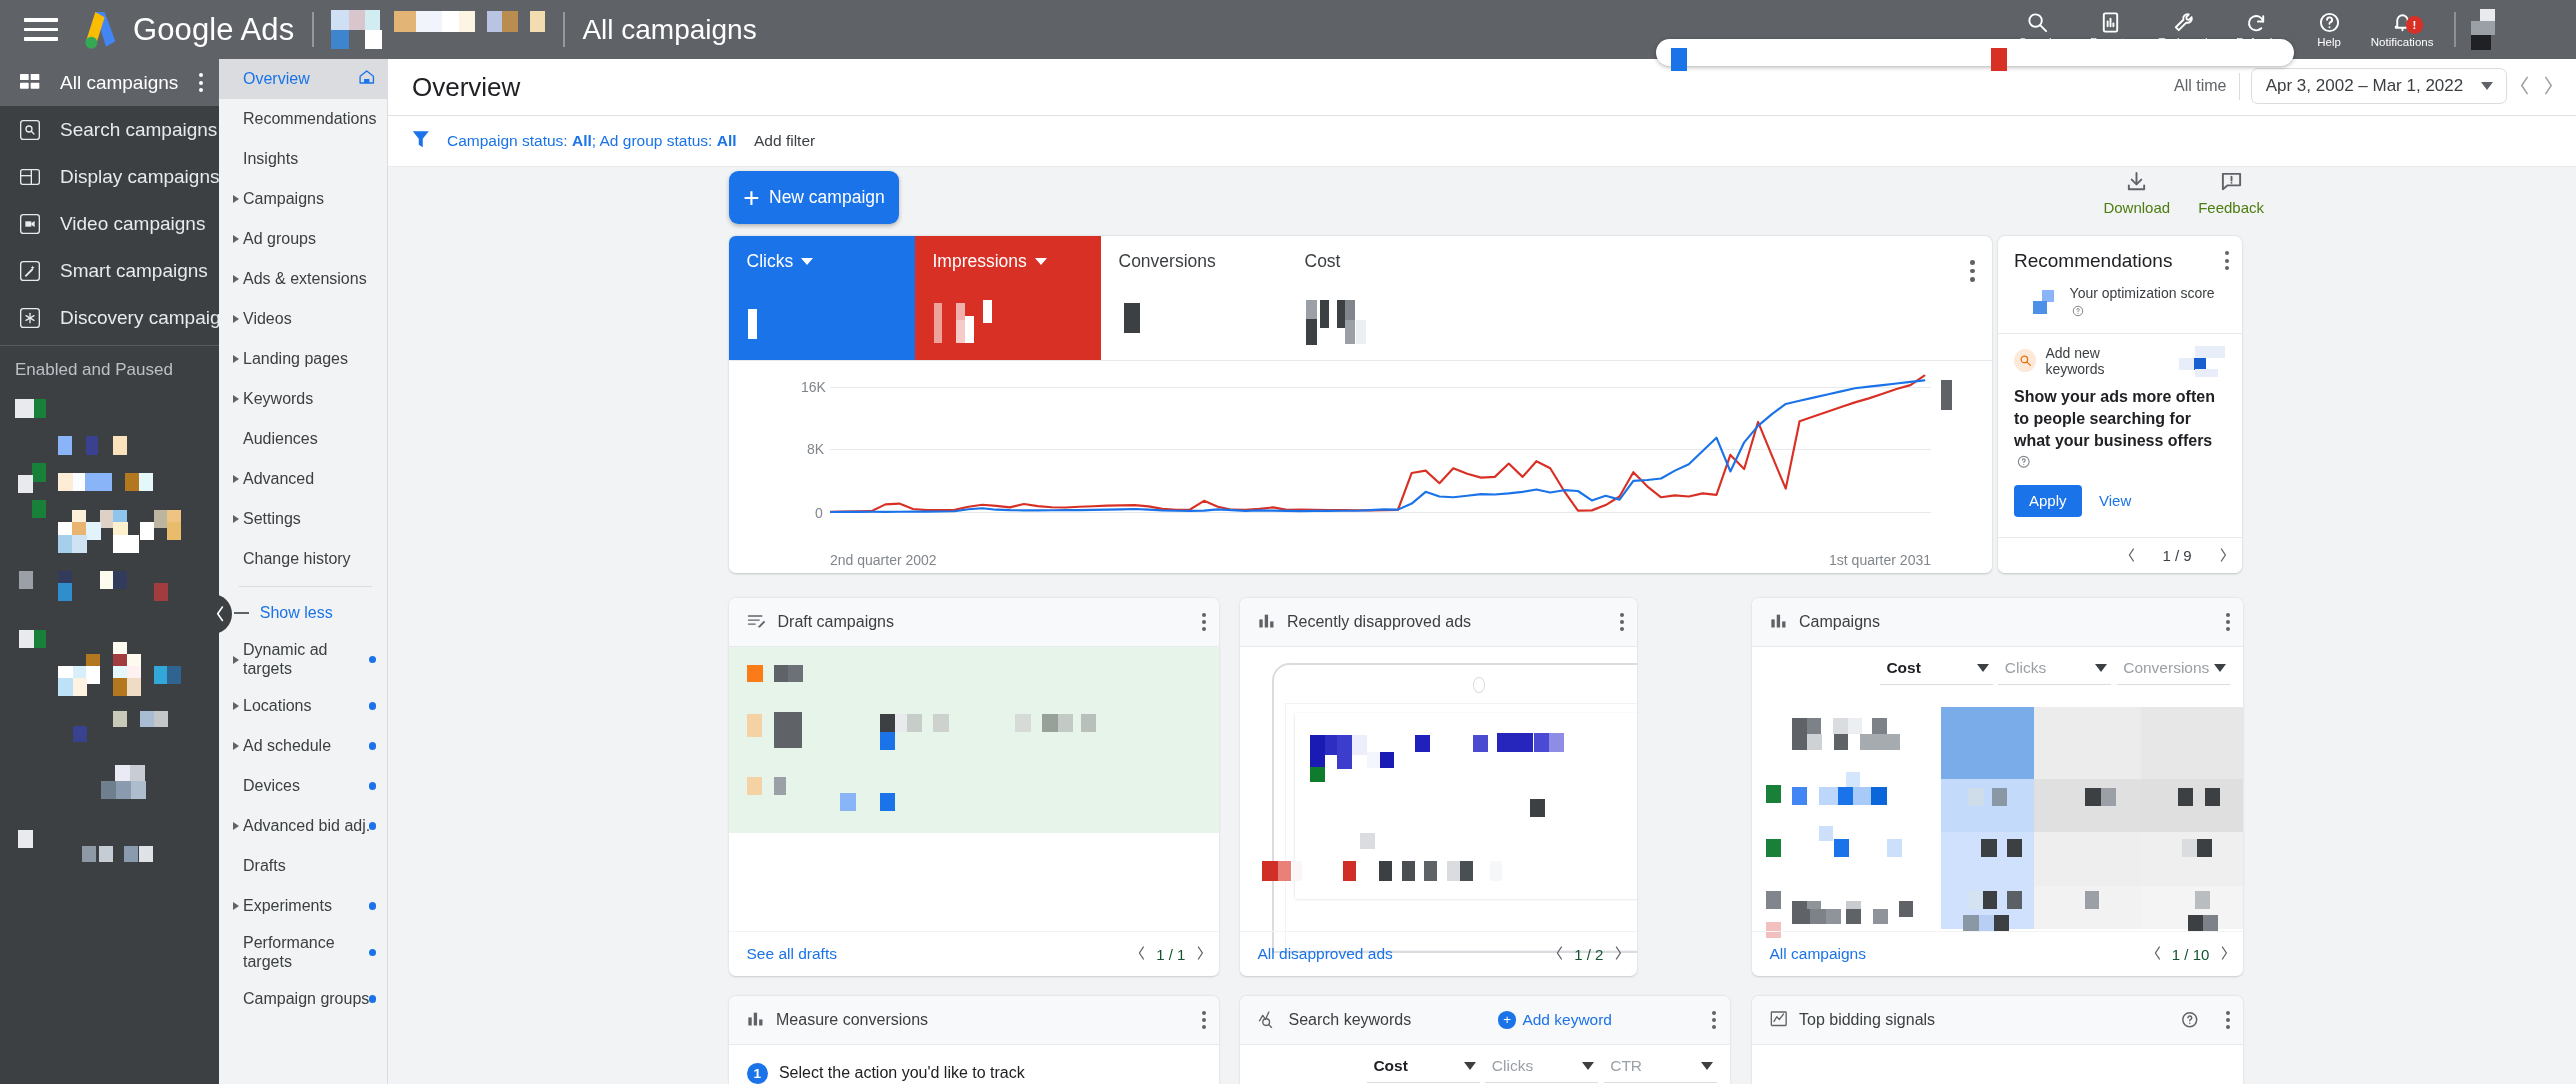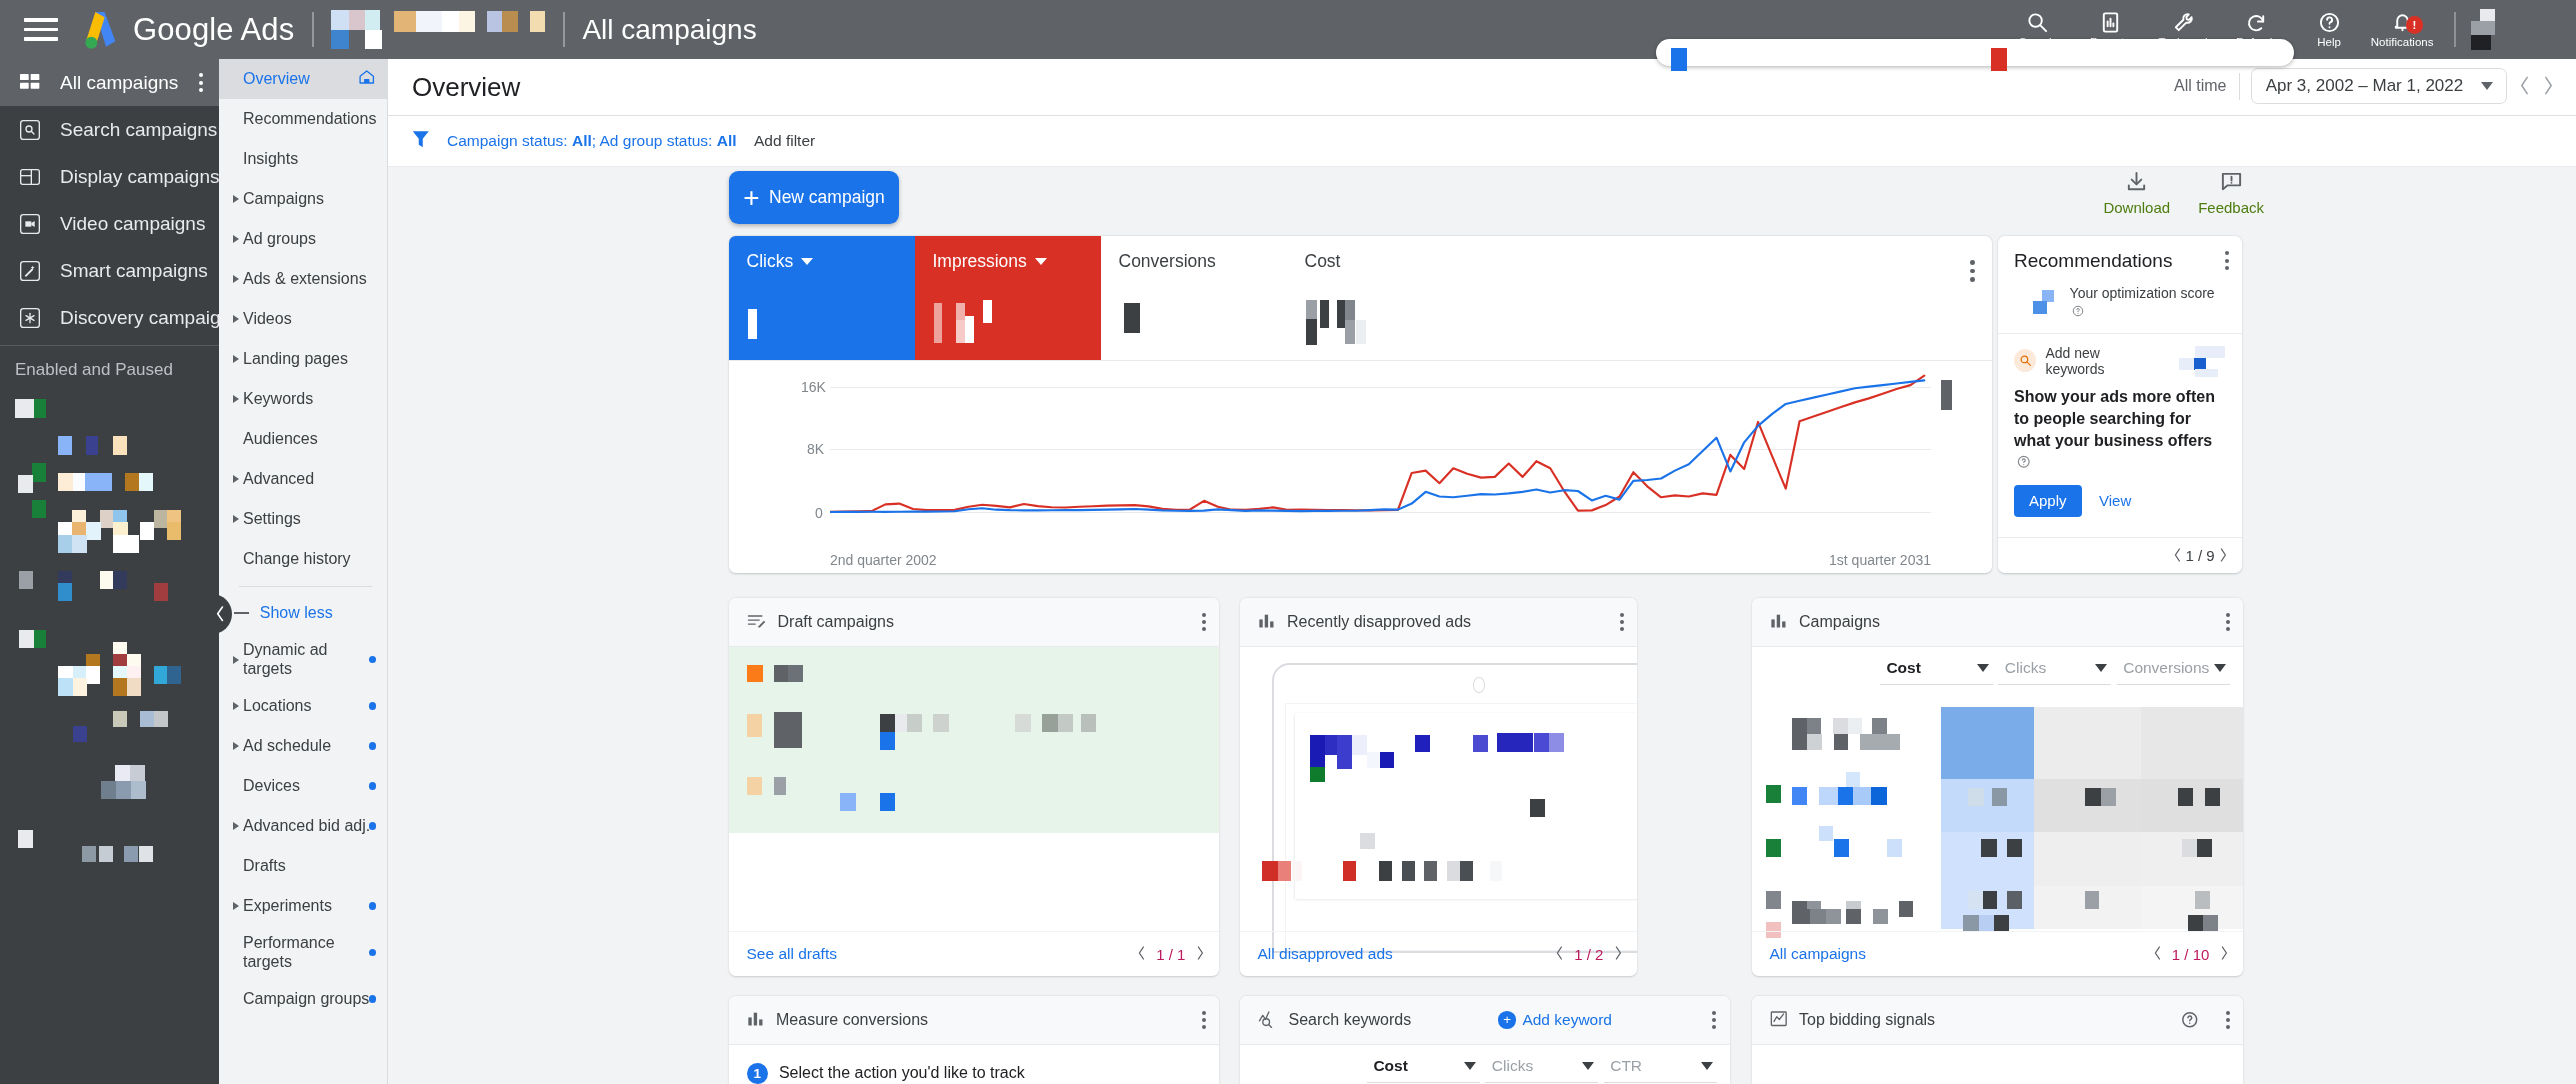--- a/index.html
+++ b/index.html
@@ -144,36 +144,36 @@
   .rec-score { display:flex; align-items:center; gap: 10.8px; padding: 4px 16px 12px 35px; border-bottom:0.7px solid #e8eaed; }
   .rec-score .txt { font-size: 14px; color:#3c4043; line-height:1.25; }
   .rec-body { padding: 10.8px 16px 0 16px; position:relative; }
   .rec-kw { display:flex; align-items:center; gap: 9.4px; }
   .rec-kw .circ { width: 23px; height: 23px; border-radius:50%; background:#fde9d9; display:flex; align-items:center; justify-content:center; }
   .rec-kw .lab { font-size: 14px; color:#3c4043; }
   .rec-headline { margin-top: 9.4px; font-size: 16px; font-weight: bold; color:#202124; line-height: 1.35; }
   .rec-actions { margin-top: 10.8px; display:flex; align-items:center; gap: 17.5px; }
   .btn-apply { background:#1a73e8; color:#fff; font-size:15px; padding: 7.4px 15px; border-radius:4px; border:none; cursor:pointer; font-family:inherit; }
   .btn-view { color:#1a73e8; font-size:15px; cursor:pointer; }
-  .rec-foot { position:absolute; bottom:0; left:0; right:0; height: 36px; border-top:0.7px solid #e8eaed; display:flex; align-items:center; justify-content:flex-end; padding-right: 13.5px; gap: 3px; }
+  .rec-foot { position:absolute; bottom:0; left:0; right:0; height: 36px; border-top:0.7px solid #e8eaed; display:flex; align-items:center; justify-content:flex-end; padding-right: 13.5px; gap: 26px; }
   .rec-foot .pg { font-size:15px; color:#3c4043; }
 
   
   .card {
     position:absolute; background:#fff; border-radius: 6.7px;
     box-shadow: 0 0.7px 2px rgba(60,64,67,.22); overflow:hidden;
   }
   .card-head { height: 49px; background:#f8f9fa; border-bottom:0.7px solid #e8eaed; display:flex; align-items:center; padding: 0 13.5px 0 17.5px; gap: 12px; }
   .card-head .ctitle { font-size: 16px; color:#3c4043; white-space:nowrap; }
   .card-dots { margin-left:auto; display:flex; flex-direction:column; gap:3.4px; cursor:pointer; }
   .card-dots i { width:4px;height:4px;border-radius:50%;background:#5f6368;display:block; }
   .card-foot { position:absolute; bottom:0; left:0; right:0; height: 45px; display:flex; align-items:center; padding: 0 13.5px 0 17.5px; border-top:0.7px solid #f1f3f4; }
   .card-foot .lnk { color:#1a73e8; font-size: 15.5px; cursor:pointer; }
   .card-foot .pager { margin-left:auto; display:flex; align-items:center; gap: 9.4px; }
-  .card-foot .pager .pg { font-size: 15px; color:#be185d; }
+  .card-foot .pager .pg { font-size: 15px; color:#14532d; }
   .chev { cursor:pointer; }
 
   .subtext { padding: 13.5px 17.5px; font-size: 15.5px; color:#3c4043; }
   .greenband { background:#e6f4ea; position:relative; }
   .metric-hdr { display:flex; justify-content:flex-end; padding: 12px 13.5px 0 0; gap: 0; }
   .metric-col { width: 113px; display:flex; align-items:center; justify-content:space-between; border-bottom: 0.7px solid #dadce0; padding: 0 4px 6.7px 6.7px; margin-left: 5.4px; }
   .metric-col .mc { font-size: 15.5px; color:#9aa0a6; }
   .metric-col.sel .mc { color:#202124; font-weight:bold; }
   .metric-col .tri2 { width:0;height:0;border-left:6.7px solid transparent;border-right:6.7px solid transparent;border-top:8px solid #3c4043; }
 

